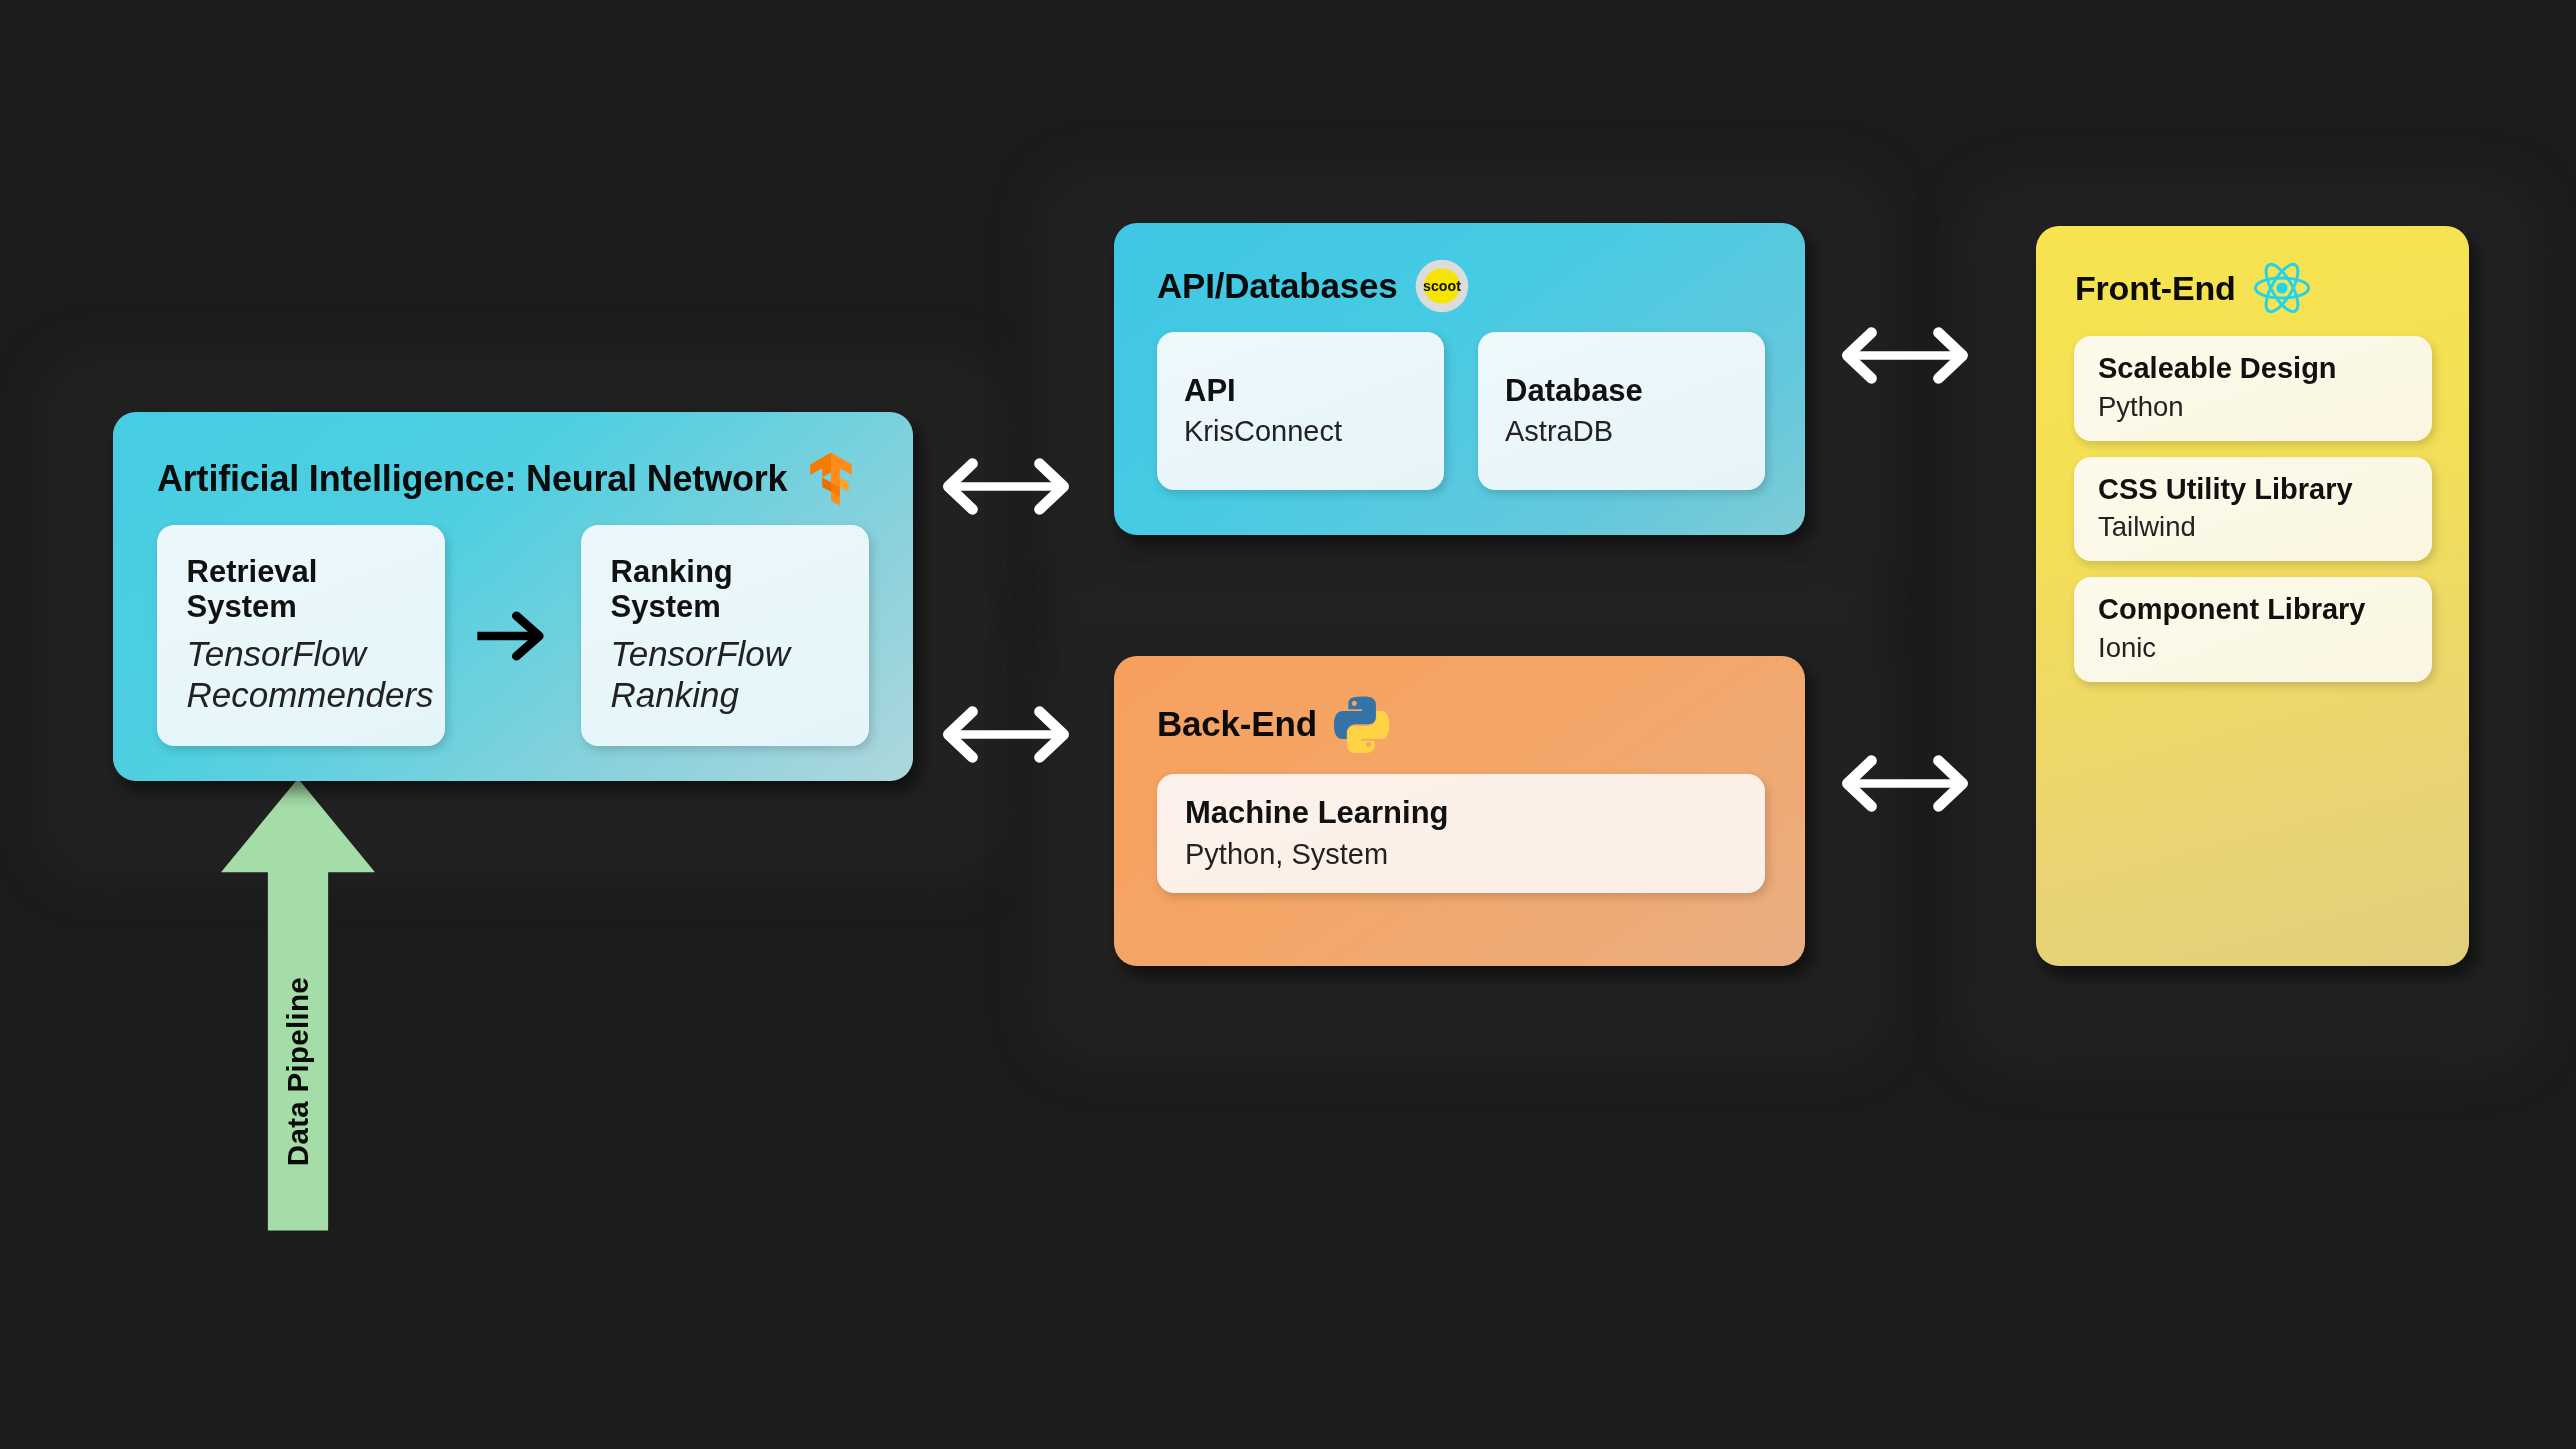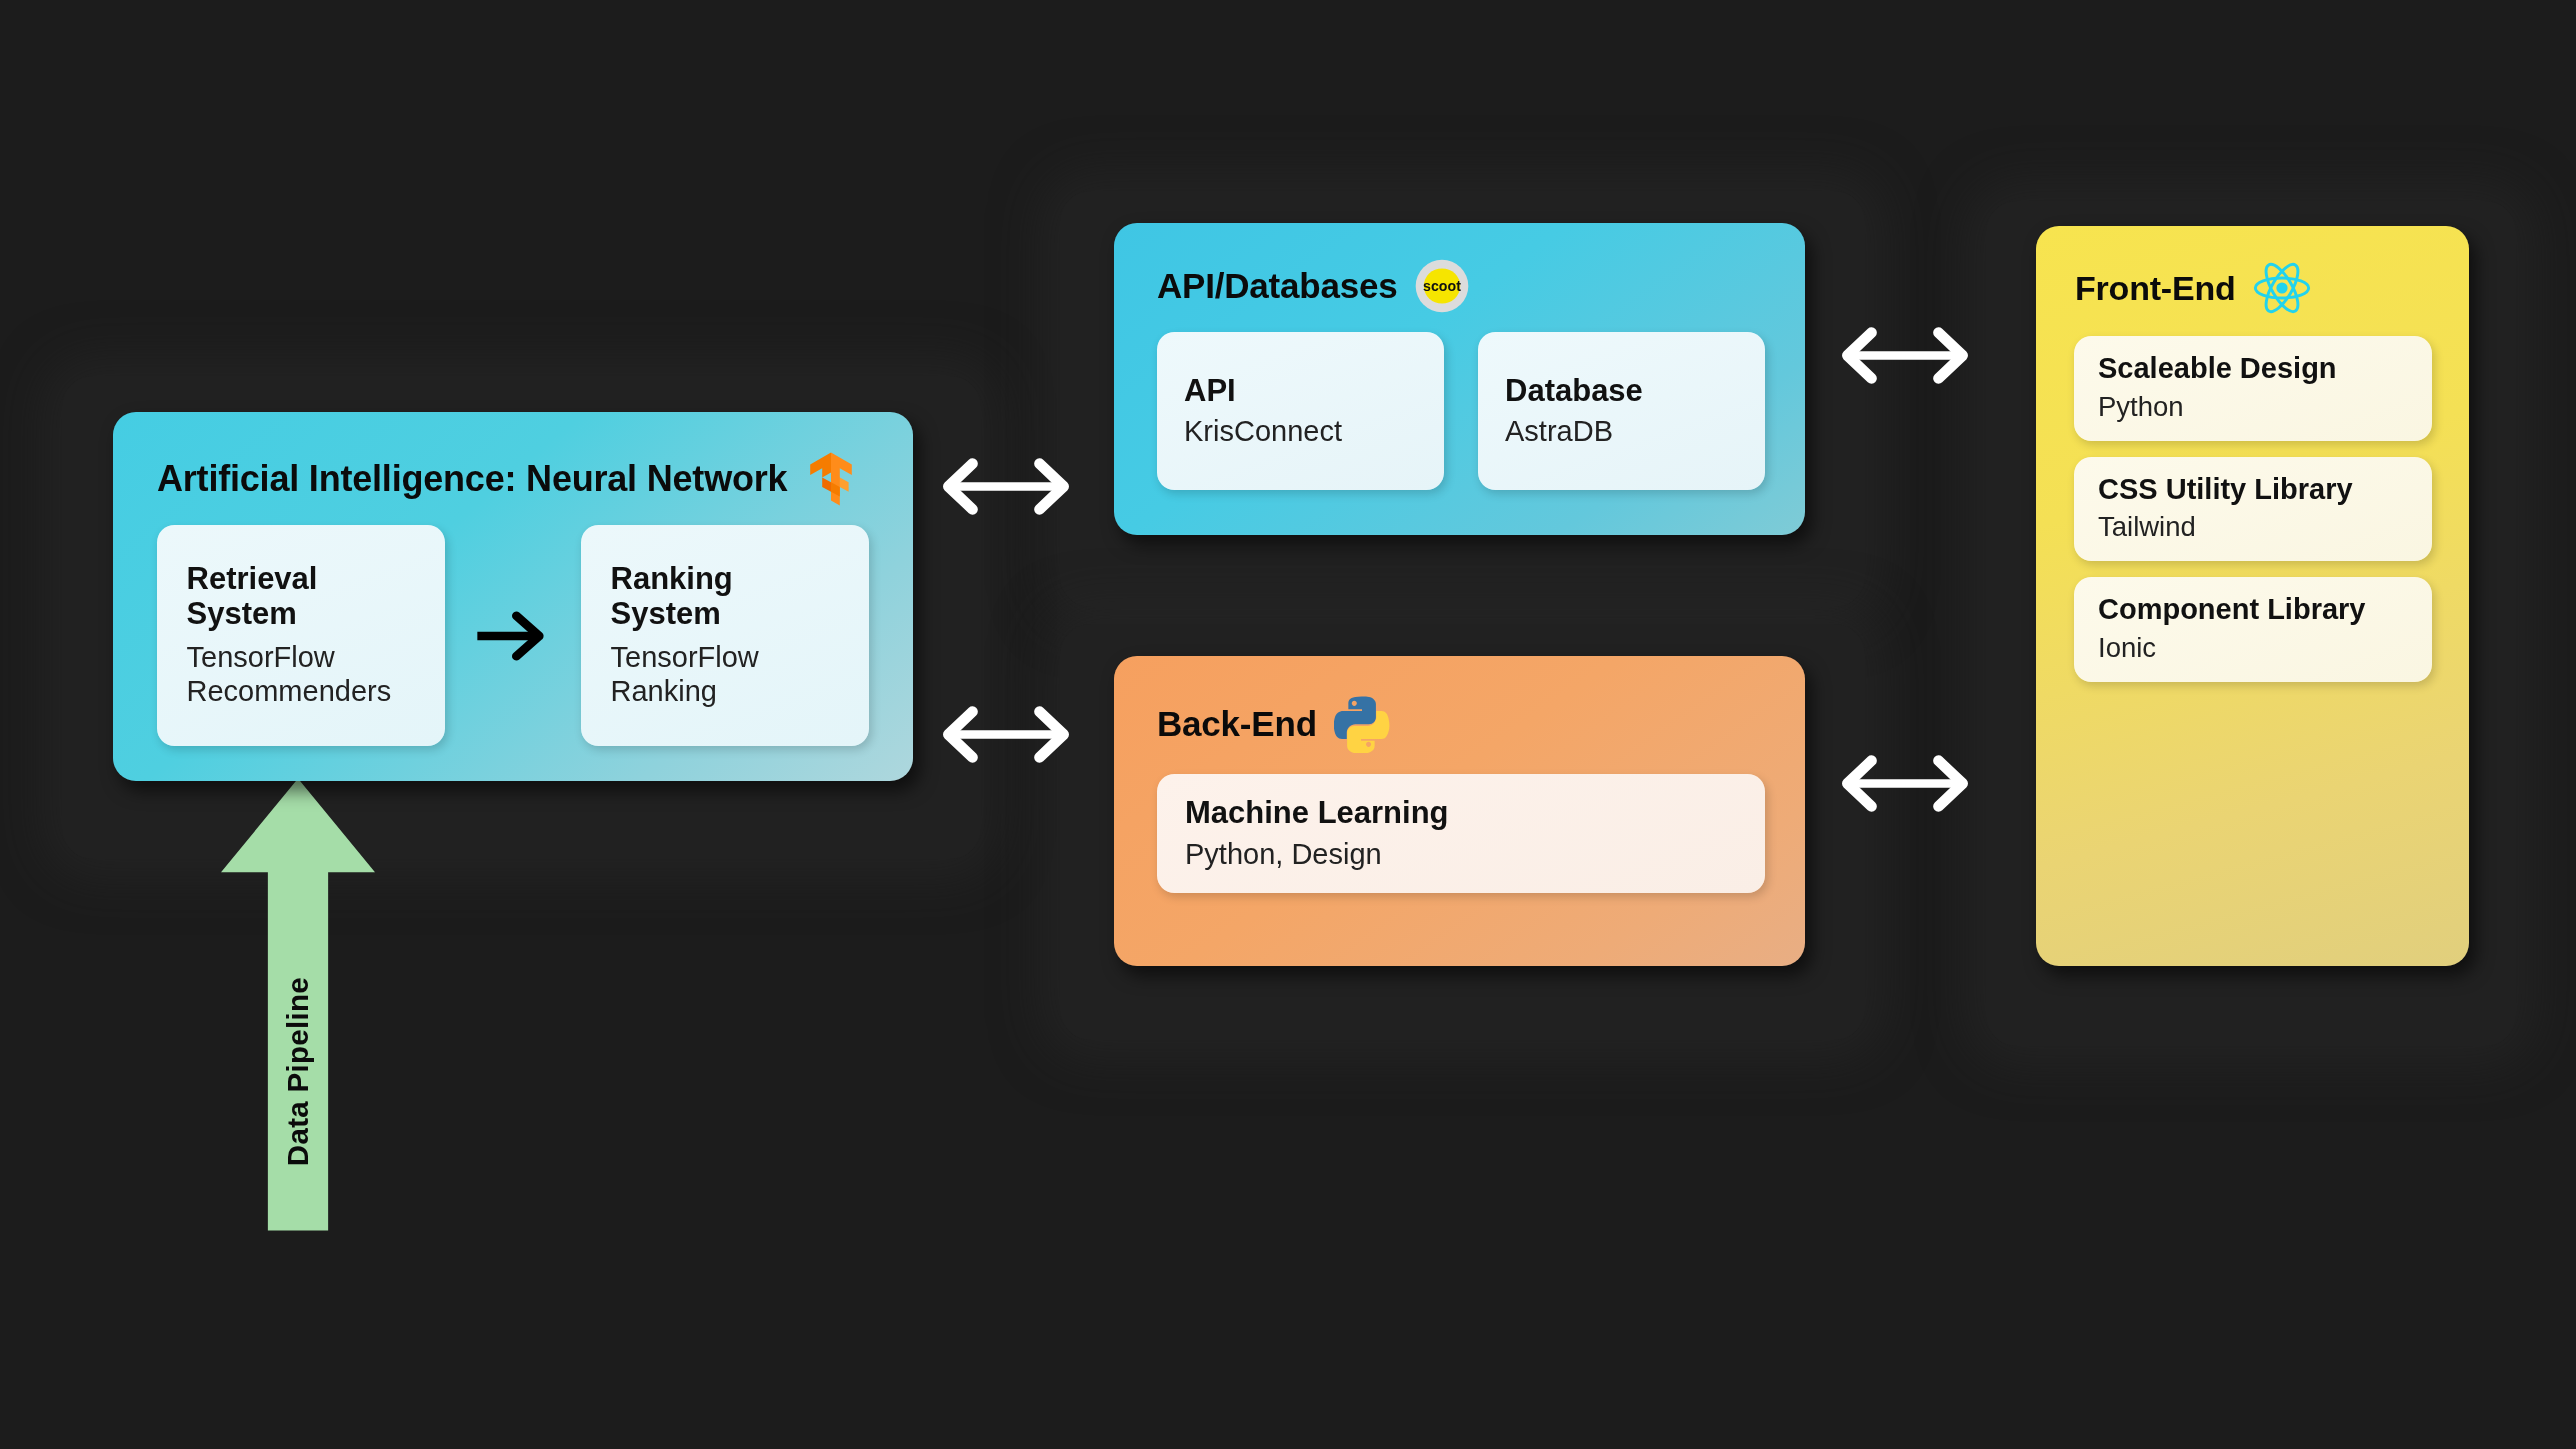--- a/index.html
+++ b/index.html
@@ -79,21 +79,21 @@
   #ai-inner {
     position: absolute; left: 44px; top: 113px;
     width: 712px; height: 221px;
     display: flex; align-items: stretch; gap: 0;
   }
   #ai-inner .pill {
     width: 288px; padding: 27px 29.5px;
     background: linear-gradient(160deg,#ecf8fb 0%, #e4f5f9 100%);
   }
   #ai-inner .pill-title { font-size: 31px; }
-  #ai-inner .pill-sub { font-size: 29px; margin-top: 9.4px; }
+  #ai-inner .pill-sub { font-size: 35px; margin-top: 9.4px; font-style: italic; }
   #ai-arrow-mid {
     width: 136px; display: flex; align-items: center; justify-content: center;
   }
 
   
   #api-halo { left: 1060px; top: 191px; width: 805px; height: 416px; }
   #api-card {
     left: 1114px; top: 223px; width: 691px; height: 312px;
     background: linear-gradient(145deg,#3fc6e4 0%, #46cbe4 40%, #63c8dc 78%, #7fcbd6 100%);
   }
@@ -257,21 +257,21 @@
       <div class="card-title">Back-End</div>
       <svg class="logo" width="56" height="58" viewBox="0 0 64 66">
         <path fill="#3572a5" d="M31.6 1.5c-2.7 0-5.2.2-7.4.6-6.6 1.2-7.8 3.6-7.8 8.1v6h15.6v2H10.6c-4.6 0-8.6 2.8-9.8 8-1.5 6-1.5 9.7 0 16 1.1 4.7 3.8 8 8.4 8h5.4v-7.2c0-5.2 4.5-9.8 9.8-9.8h15.6c4.4 0 7.9-3.6 7.9-8V10.2c0-4.3-3.6-7.5-7.9-8.2-2.7-.4-5.6-.6-8.4-.5zm-8.4 4.8c1.6 0 2.9 1.3 2.9 3s-1.3 3-2.9 3c-1.6 0-2.9-1.3-2.9-3s1.3-3 2.9-3z"></path>
         <path fill="#ffd343" d="M48.3 18.2v7c0 5.4-4.6 10-9.8 10H22.9c-4.3 0-7.9 3.7-7.9 8v15c0 4.3 3.7 6.8 7.9 8 5 1.5 9.8 1.7 15.6 0 4-1.1 7.9-3.4 7.9-8v-6H30.9v-2h23.4c4.6 0 6.3-3.2 7.9-8 1.6-4.9 1.5-9.6 0-16-1.1-4.6-3.3-8-7.9-8h-6zM39.5 53.2c1.6 0 2.9 1.3 2.9 3s-1.3 3-2.9 3c-1.6 0-2.9-1.3-2.9-3s1.3-3 2.9-3z"></path>
       </svg>
     </div>
 
     <div id="be-inner">
       <div class="pill">
         <div class="pill-title">Machine Learning</div>
-        <div class="pill-sub">Python, Design</div>
+        <div class="pill-sub">Python, System</div>
       </div>
     </div>
   </div>
 
   <div class="card" id="fe-card">
     <div class="card-head">
       <div class="card-title">Front-End</div>
       <svg class="logo" width="58" height="52" viewBox="0 0 86 78">
         <g fill="none" stroke="#22d3ee" stroke-width="4.4">
           <ellipse cx="43" cy="39" rx="40" ry="15"></ellipse>

